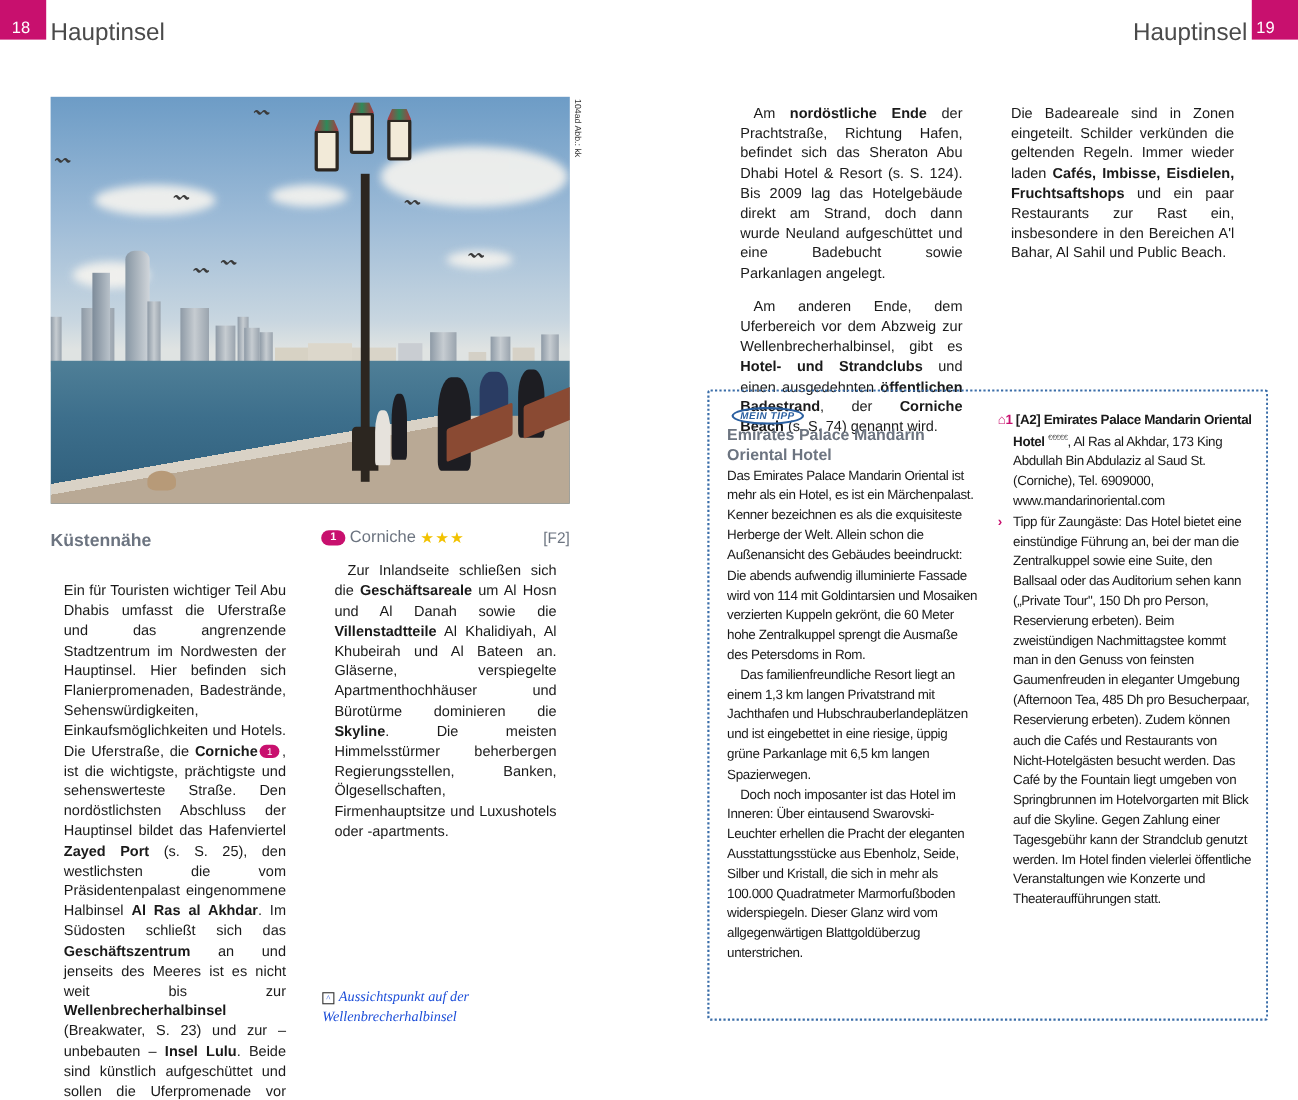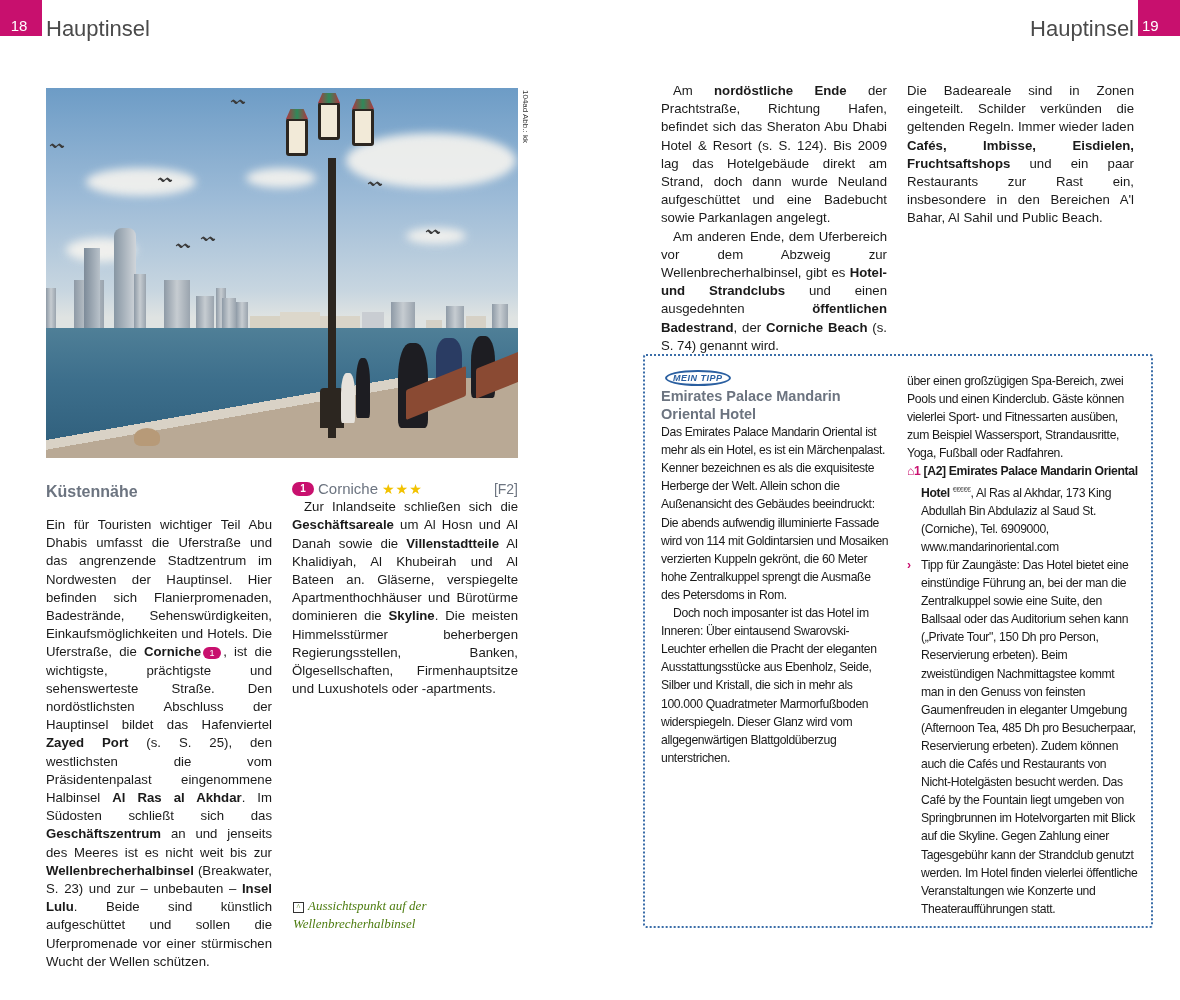--- a/index.html
+++ b/index.html
@@ -33,39 +33,39 @@
   .photo .bench { position: absolute; height: 30px; background: #8a4a33; border-radius: 2px; }
   .photo .person { position: absolute; background: #1d1d22; border-radius: 40% 40% 10% 10%; }
   .photo .cat { position: absolute; left: 88px; top: 340px; width: 26px; height: 18px; background: #b79a78; border-radius: 50% 50% 30% 30%; }
   .photo .gull { position: absolute; color: #3a3a3a; font-size: 14px; line-height: 1; }
   .credit { position: absolute; left: 518px; top: 90px; width: 14px; height: 64px; }
   .credit span { position: absolute; left: 0; top: 0; transform-origin: left top; transform: rotate(90deg) translate(0, -12px);
     white-space: nowrap; font-size: 8px; color: #333; font-family: "Liberation Sans", sans-serif; }
 
   
   .col { position: absolute; font-size: 13.2px; line-height: 18.2px; text-align: justify; hyphens: manual; color: #1a1a1a; }
-  .col p { margin: 0; }
+  .col p { margin: 12px; }
   .col p.indent { text-indent: 12px; }
   .col b { font-weight: bold; }
 
   .section-title { position: absolute; left: 46px; top: 483px; font-size: 16px; font-weight: bold; color: #6c7480;
     font-family: "Liberation Sans", sans-serif; }
 
   .entry-head { display: flex; align-items: center; justify-content: space-between; margin-bottom: 0; }
   .entry-head .left { display: flex; align-items: center; gap: 4px; }
   .pin { display: inline-flex; align-items: center; justify-content: center; width: 22px; height: 14px; background: #c8106e; color: #fff;
     font-size: 10px; border-radius: 7px; font-weight: bold; }
   .pin-inline { display: inline-flex; align-items: center; justify-content: center; width: 18px; height: 12px; background: #c8106e; color: #fff;
     font-size: 9px; border-radius: 6px; vertical-align: middle; margin: 0 2px; }
   .entry-title { font-size: 15px; color: #6c7480; }
   .stars { color: #f2c200; font-size: 14px; letter-spacing: 1px; }
   .grid-ref { font-size: 14px; color: #6c7480; }
   .italic { font-style: italic; }
 
-  .caption { position: absolute; left: 293px; top: 897px; font-family: "Liberation Serif", serif; font-style: italic; font-size: 13px; line-height: 18px; color: #4d7c0f; }
+  .caption { position: absolute; left: 293px; top: 897px; font-family: "Liberation Serif", serif; font-style: italic; font-size: 13px; line-height: 18px; color: #1d4ed8; }
   .caption .caption-icon { display: inline-block; width: 11px; height: 11px; border: 1px solid #333; font-style: normal; font-size: 8px;
     line-height: 9px; text-align: center; vertical-align: 0px; margin-right: 4px; }
 
   
   .tip-box { position: absolute; left: 643px; top: 354px; width: 510px; height: 574px; border: 2px dotted #3a6da8; border-radius: 3px; }
   .tip-col { position: absolute; font-size: 12.2px; line-height: 18.1px; color: #1a1a1a; letter-spacing: -0.35px; font-family: "Liberation Sans", sans-serif; }
   .tip-col p { margin: 0; }
   .tip-col p.indent { text-indent: 12px; }
   .tip-badge { display: inline-block; margin-left: 4px; margin-top: 4px; border: 2px solid #2a5fa0; border-radius: 50%; padding: 0 6px;
     font-size: 9px; color: #2a5fa0; font-style: italic; font-weight: bold; letter-spacing: .5px; height: 16px; line-height: 12px; }
@@ -167,24 +167,24 @@
 </div>
 <div class="col" style="left:907px;top:82px;width:227px;">
   <p><span>Die Badeareale sind in Zonen eingeteilt. Schilder verkünden die geltenden Regeln. Immer wieder laden </span><b>Cafés, Imbisse, Eisdielen, Fruchtsaftshops</b><span> und ein paar Restaurants zur Rast ein, insbesondere in den Bereichen A'l Bahar, Al Sahil und Public Beach.</span></p>
 </div>
 
 <div class="tip-box"></div>
 <div class="tip-col" style="left:661px;top:366px;width:228px;">
   <span class="tip-badge">MEIN TIPP</span>
   <div class="tip-title">Emirates Palace Mandarin Oriental Hotel</div>
   <p>Das Emirates Palace Mandarin Oriental ist mehr als ein Hotel, es ist ein Märchenpalast. Kenner bezeichnen es als die exquisiteste Herberge der Welt. Allein schon die Außenansicht des Gebäudes beeindruckt: Die abends aufwendig illuminierte Fassade wird von 114 mit Goldintarsien und Mosaiken verzierten Kuppeln gekrönt, die 60 Meter hohe Zentralkuppel sprengt die Ausmaße des Petersdoms in Rom.</p>
+  <p class="indent">Das familienfreundliche Resort liegt an einem 1,3 km langen Privatstrand mit Jachthafen und Hubschrauberlandeplätzen und ist eingebettet in eine riesige, üppig grüne Parkanlage mit 6,5 km langen Spazierwegen.</p>
   <p class="indent">Doch noch imposanter ist das Hotel im Inneren: Über eintausend Swarovski-Leuchter erhellen die Pracht der eleganten Ausstattungsstücke aus Ebenholz, Seide, Silber und Kristall, die sich in mehr als 100.000 Quadratmeter Marmorfußboden widerspiegeln. Dieser Glanz wird vom allgegenwärtigen Blattgoldüberzug unterstrichen.</p>
 </div>
 <div class="tip-col" style="left:907px;top:372px;width:232px;">
-  <p>über einen großzügigen Spa-Bereich, zwei Pools und einen Kinderclub. Gäste können vielerlei Sport- und Fitnessarten ausüben, zum Beispiel Wassersport, Strandausritte, Yoga, Fußball oder Radfahren.</p>
   <p class="hanging">
     <span class="house-icon">⌂</span><span class="house-icon">1</span>
     <b>[A2]</b>
     <b>Emirates Palace Mandarin Oriental Hotel</b>
     <span class="stars-small">€€€€€</span><span>, Al Ras al Akhdar, 173 King Abdullah Bin Abdulaziz al Saud St. (Corniche), Tel. 6909000, www.mandarinoriental.com</span>
   </p>
   <p class="hanging">
     <span class="chevron-icon">›</span><span>Tipp für Zaungäste: Das Hotel bietet eine einstündige Führung an, bei der man die Zentralkuppel sowie eine Suite, den Ballsaal oder das Auditorium sehen kann („Private Tour", 150 Dh pro Person, Reservierung erbeten). Beim zweistündigen Nachmittagstee kommt man in den Genuss von feinsten Gaumenfreuden in eleganter Umgebung (Afternoon Tea, 485 Dh pro Besucherpaar, Reservierung erbeten). Zudem können auch die Cafés und Restaurants von Nicht-Hotelgästen besucht werden. Das Café by the Fountain liegt umgeben von Springbrunnen im Hotelvorgarten mit Blick auf die Skyline. Gegen Zahlung einer Tagesgebühr kann der Strandclub genutzt werden. Im Hotel finden vielerlei öffentliche Veranstaltungen wie Konzerte und Theateraufführungen statt.</span>
   </p>
 </div>

